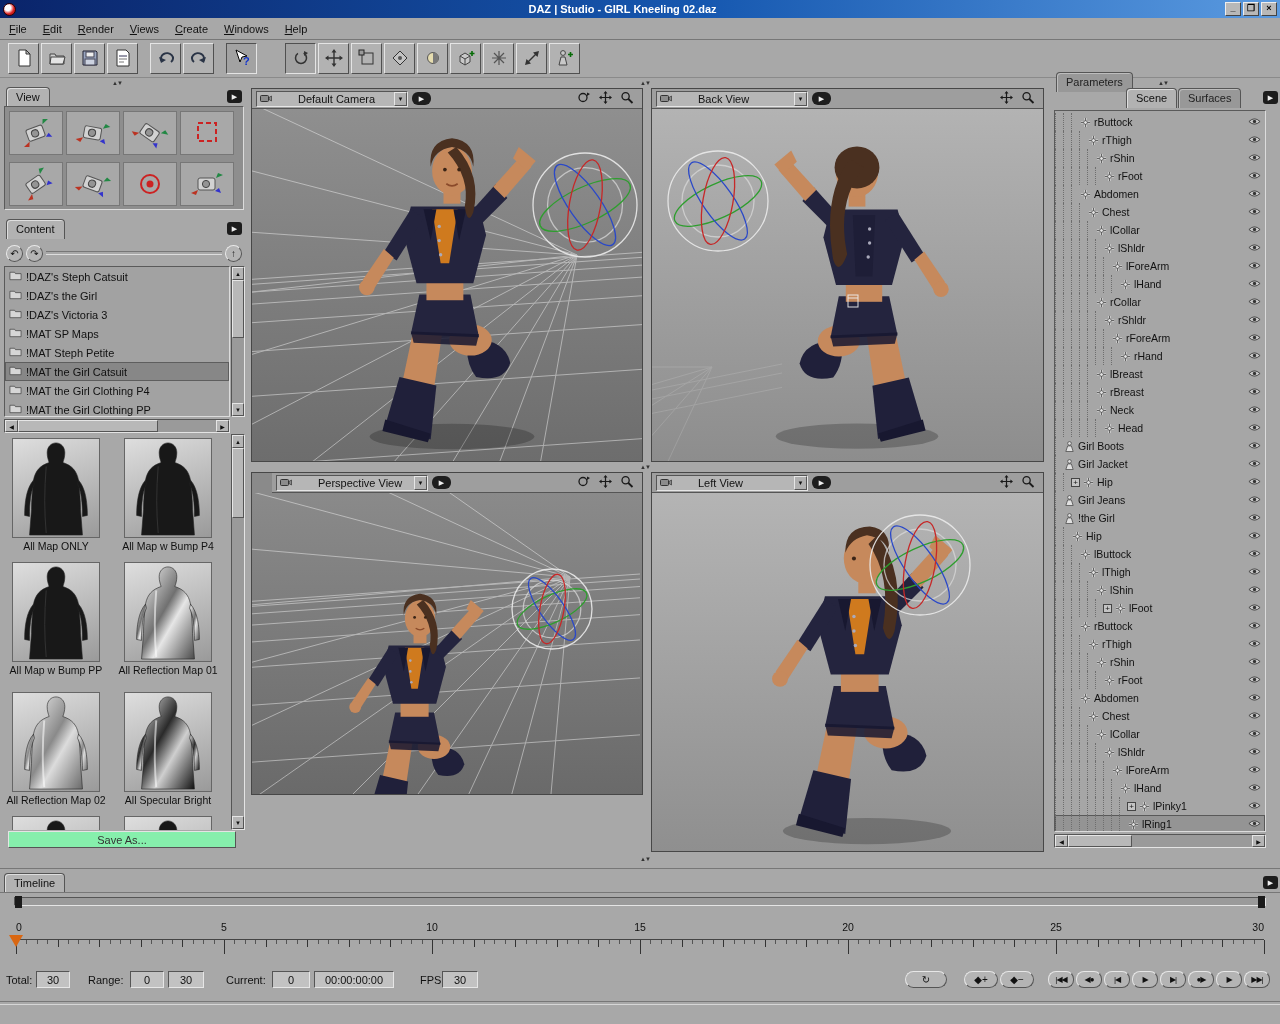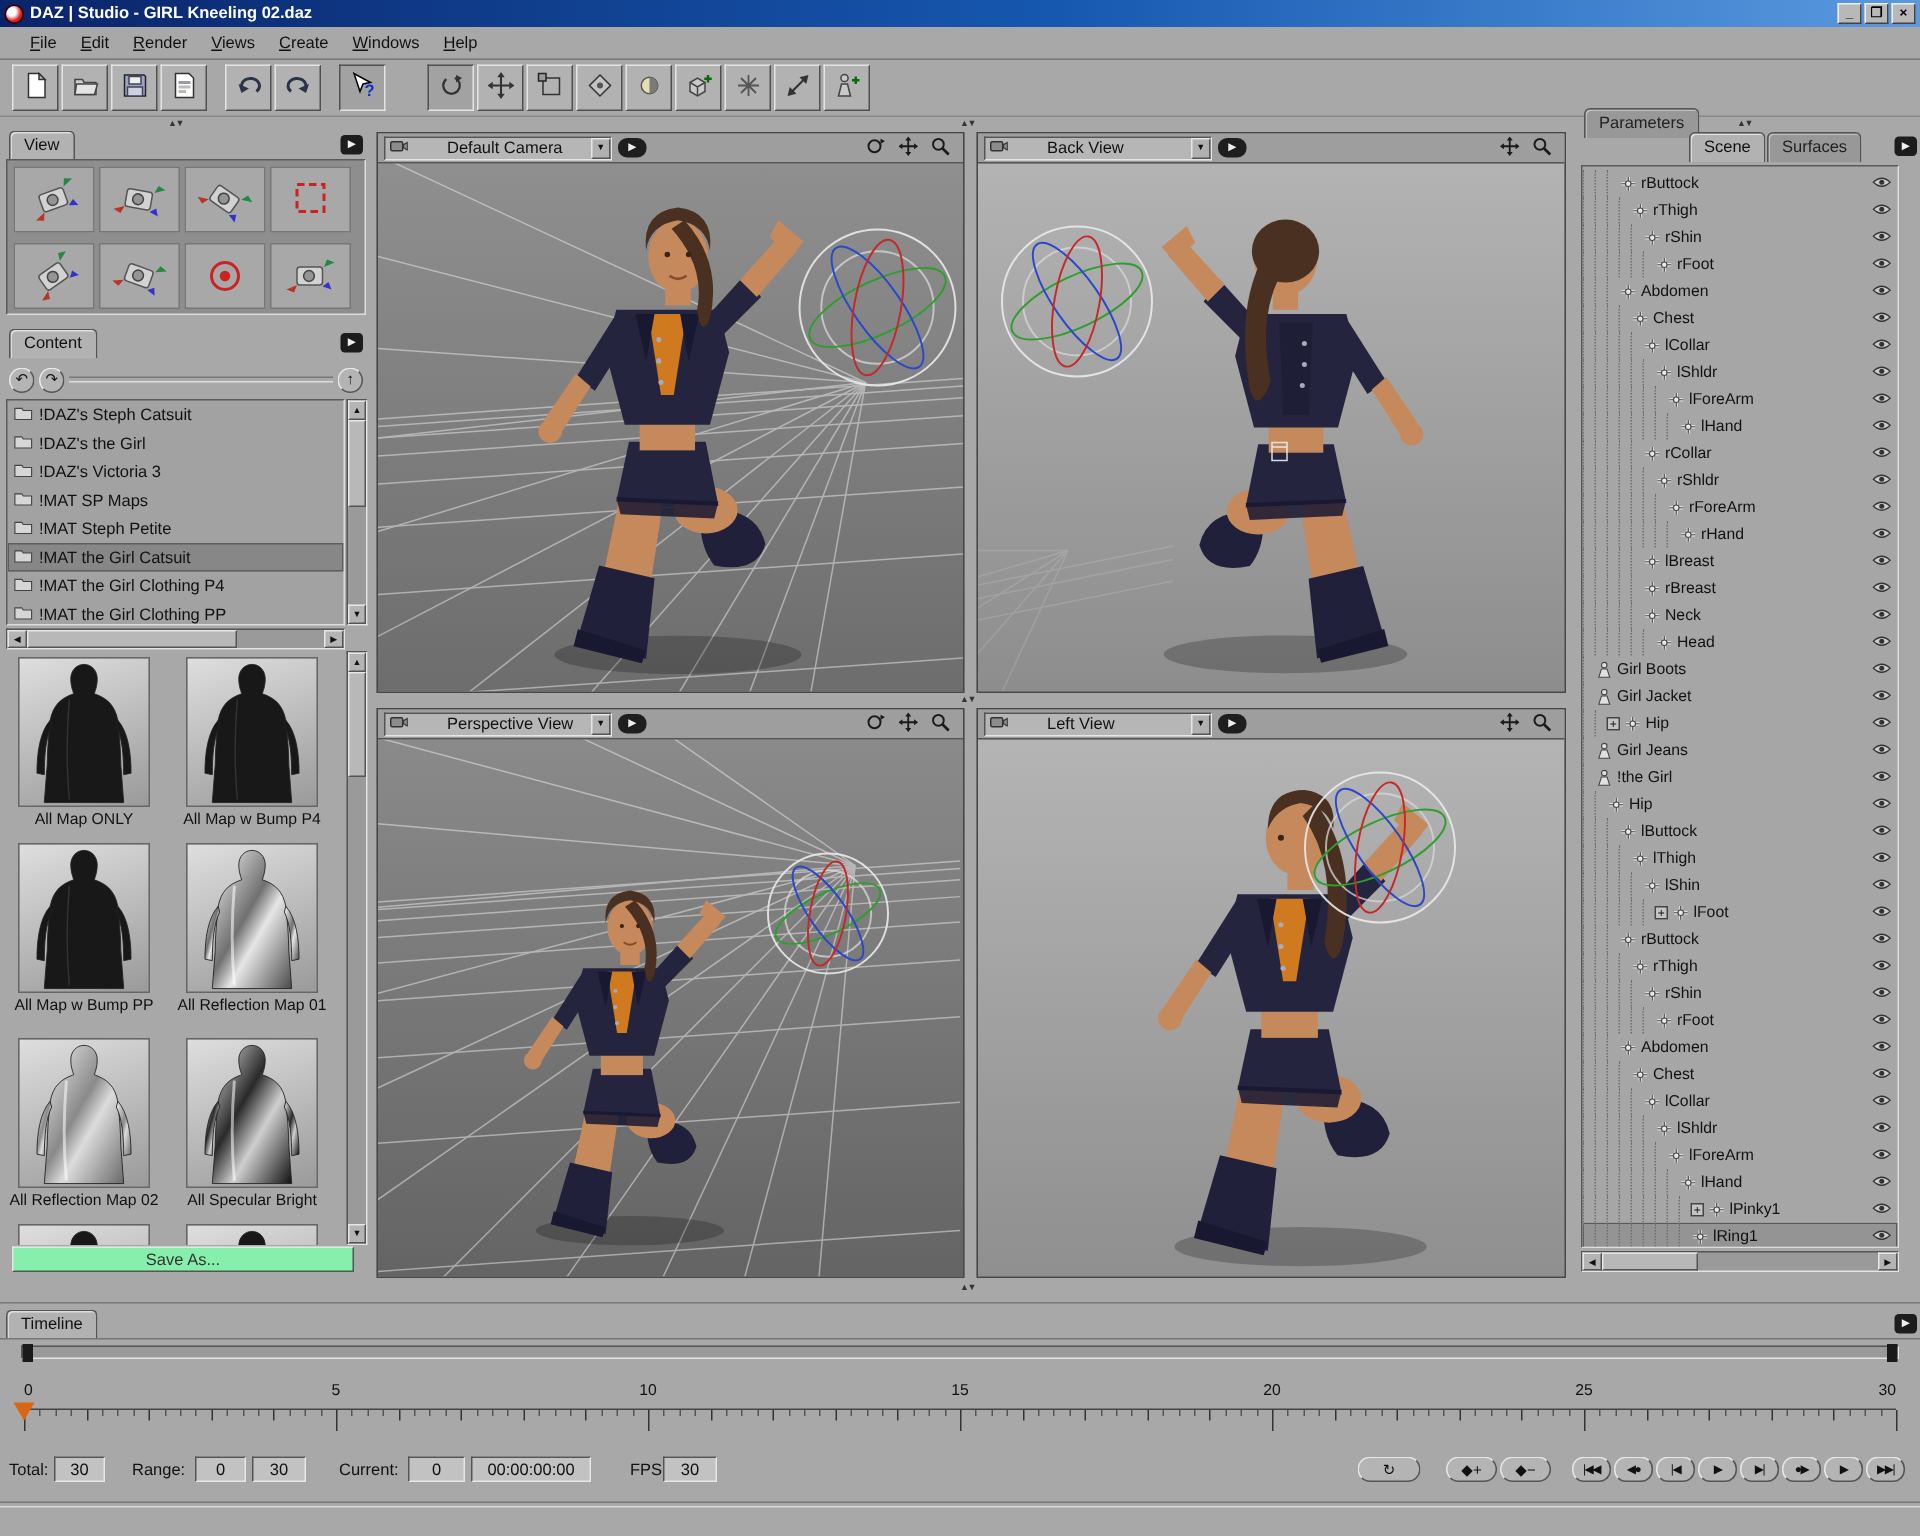--- a/index.html
+++ b/index.html
@@ -9,27 +9,27 @@
     background:#a8a8a8; font-family:"Liberation Sans", sans-serif; font-size:11px; color:#111;
     user-select:none;
   }
   .btn { display:flex; align-items:center; justify-content:center; cursor:default; }
   
   .titlebar { position:absolute; left:0; top:0; width:1280px; height:18px;
     background:linear-gradient(90deg,#0a246a 0%,#1658b0 55%,#5a9ae0 100%);
     color:#fff; display:flex; align-items:center; padding:0 3px; font-weight:bold; font-size:11px; }
   .app-icon { width:13px; height:13px; border-radius:50%; margin-right:4px;
     background:radial-gradient(circle at 35% 35%, #fff 0 28%, #d22 60%, #801010 100%); border:1px solid #300; }
-  .title-text { flex:1; white-space:nowrap; overflow:hidden; }
+  .title-text { flex:1; white-space:nowrap; overflow:hidden;text-align:center; }
   .win-controls { display:flex; gap:2px; }
   .win-btn { width:16px; height:14px; font-size:9px; line-height:10px; color:#000;
     background:#b8b8b8; border:1px solid; border-color:#eee #444 #444 #eee; text-align:center; font-weight:bold; }
   
   .menubar { position:absolute; left:0; top:18px; width:1280px; height:22px; background:#a8a8a8;
-    border-bottom:1px solid #777; display:flex; align-items:center; padding-left:12px; }
+    border-bottom:1px solid #777; display:flex; align-items:center; padding-left:1px; }
   .menu-item { padding:2px 8px; }
   
   .toolbar { position:absolute; left:0; top:40px; width:1280px; height:38px; background:#a8a8a8;
     border-bottom:1px solid #8a8a8a; display:flex; align-items:center; padding-left:8px; }
   .tbtn { width:31px; height:31px; margin-right:2px; background:#b2b2b2;
     border:1px solid; border-color:#e4e4e4 #505050 #505050 #e4e4e4;
     display:flex; align-items:center; justify-content:center; }
   .tbtn.pressed { border-color:#505050 #e4e4e4 #e4e4e4 #505050; background:#a2a2a2; }
   .tb-gap { width:10px; } .tb-gap-lg { width:26px; }
   
@@ -685,21 +685,21 @@
             <ellipse rx="46.5" ry="15" stroke="#2a48c8" transform="rotate(55)"></ellipse>
             <ellipse rx="44" ry="15" stroke="#c62828" transform="rotate(100)"></ellipse>
           </g>
           <g stroke="#f0f0f0" fill="none" opacity="0.9">
             <rect x="196" y="186" width="10" height="12"></rect>
             <path d="M196,189 h10"></path>
           </g>
         </svg></div>
   </div>
 
-  <div class="viewport" style="left:251px; top:472px; width:392px; height:380px;">
+  <div class="viewport" style="left:251px; top:472px; width:392px; height:323px;padding-left:20px;">
     <div class="vp-header">
       <div class="vp-dd">
         <span class="vp-cam-icon"><svg width="12" height="9" viewBox="0 0 12 9">
               <rect x="0.5" y="1.5" width="8" height="6" rx="1" fill="#8c8c8c" stroke="#333"></rect>
               <path d="M9,3.5 L11.5,2 V7 L9,5.5 Z" fill="#8c8c8c" stroke="#333" stroke-width="0.7"></path>
             </svg></span>
         <span class="vp-dd-label">Perspective View</span>
         <span class="vp-dd-arrow">▼</span>
       </div>
       <span class="vp-menu">▶</span>

